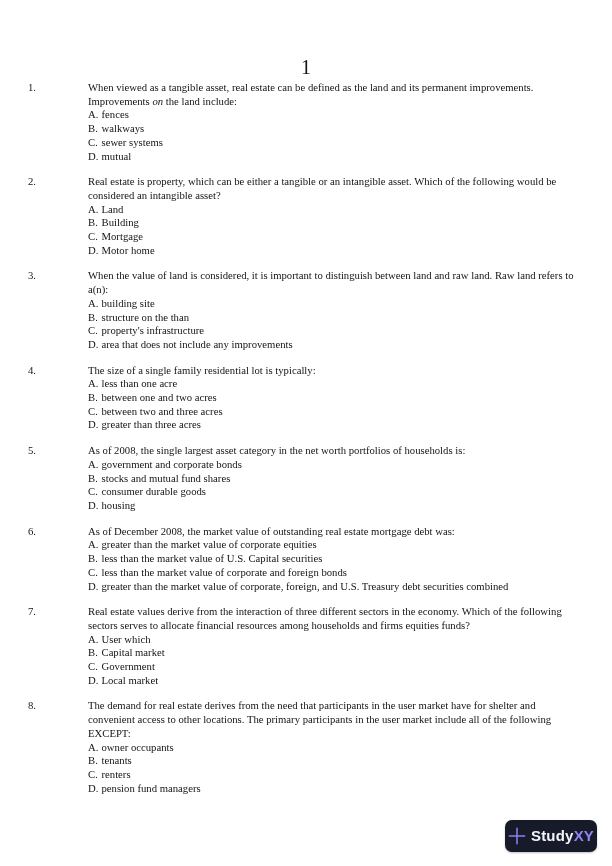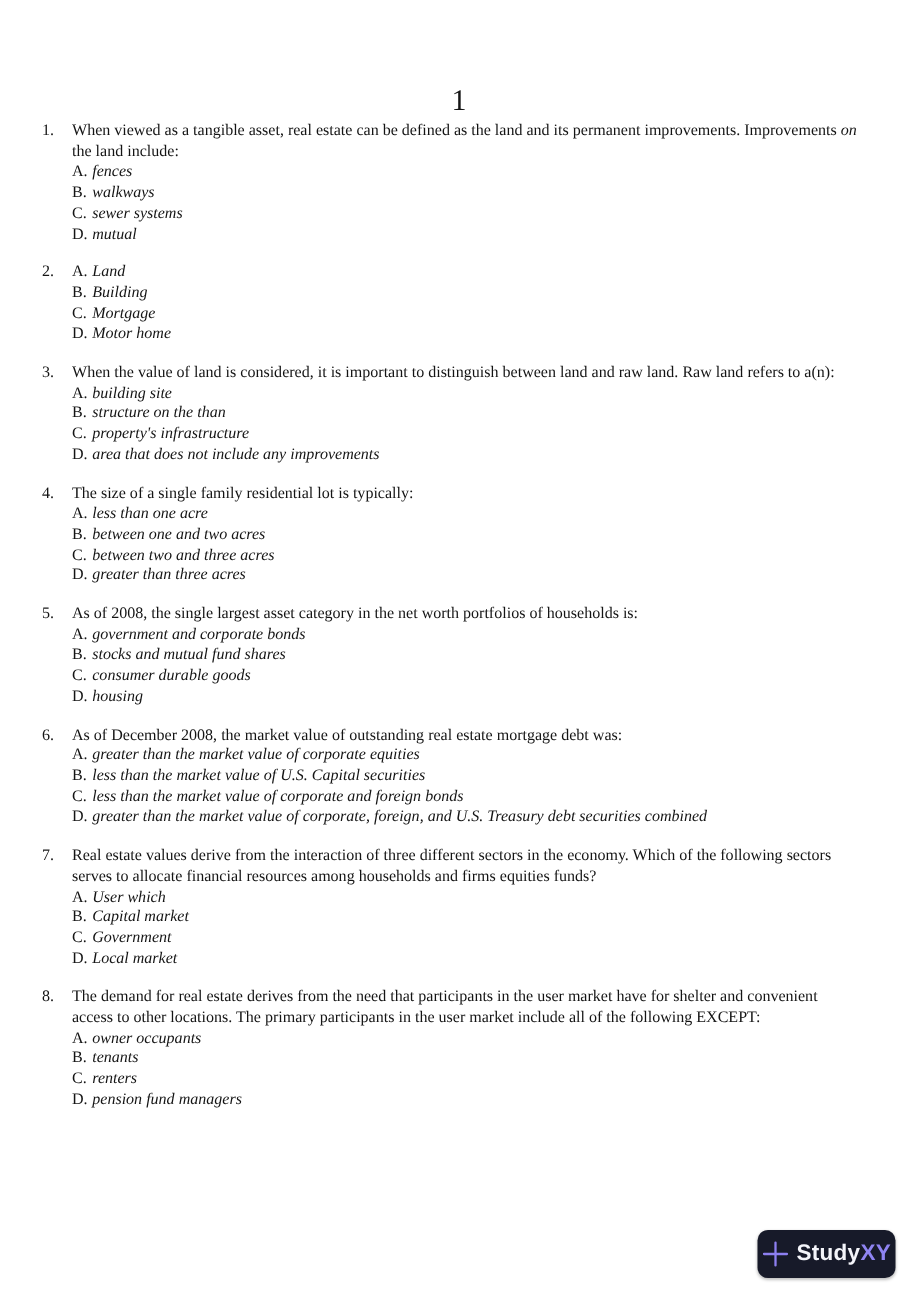--- a/index.html
+++ b/index.html
@@ -31,27 +31,27 @@
     right: 38px;
   }
   .question {
     display: flex;
     margin-bottom: 12px;
   }
   .qnum {
     width: 20px;
     flex-shrink: 0;
   }
-  .qbody { flex: 1; }
+  .qbody { flex: 1; margin-left: 40px; }
   .option { display: flex; }
   .opt-letter {
     width: 13.5px;
     flex-shrink: 0;
   }
-  .opt-text { flex: 1; font-style: italic; }
+  .opt-text { flex: 1; }
   .brand-badge {
     position: absolute;
     right: 15px;
     bottom: 14px;
     width: 92px;
     height: 32px;
     background: #171a29;
     border-radius: 7px;
     display: flex;
     align-items: center;
@@ -94,20 +94,21 @@
         <div class="option">
             <span class="opt-letter">D.</span>
             <span class="opt-text">mutual</span>
           </div>
       </div>
     </div>
 
     <div class="question">
       <span class="qnum">2.</span>
       <div class="qbody">
+        <div class="qtext"><span>Real estate is property, which can be either a tangible or an intangible asset. Which of the following would be considered an intangible asset?</span><i></i><span></span></div>
         <div class="option">
             <span class="opt-letter">A.</span>
             <span class="opt-text">Land</span>
           </div>
         <div class="option">
             <span class="opt-letter">B.</span>
             <span class="opt-text">Building</span>
           </div>
         <div class="option">
             <span class="opt-letter">C.</span>

